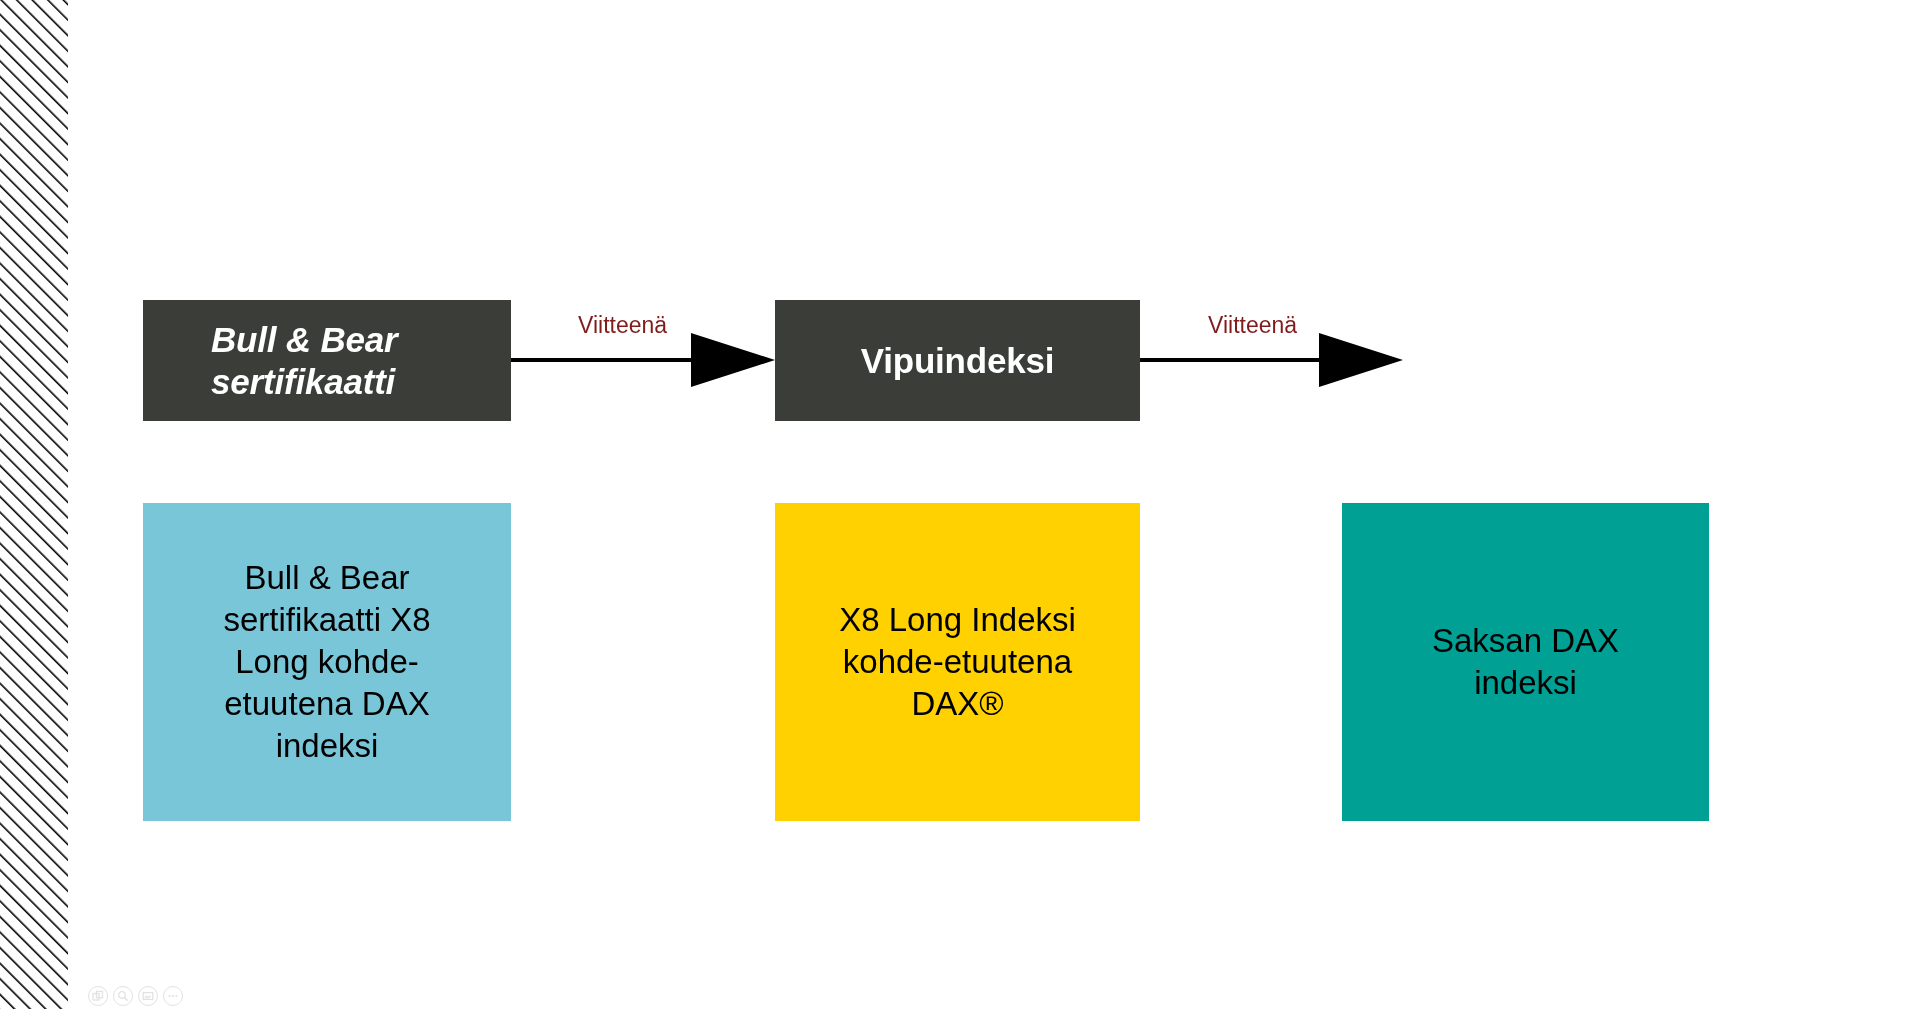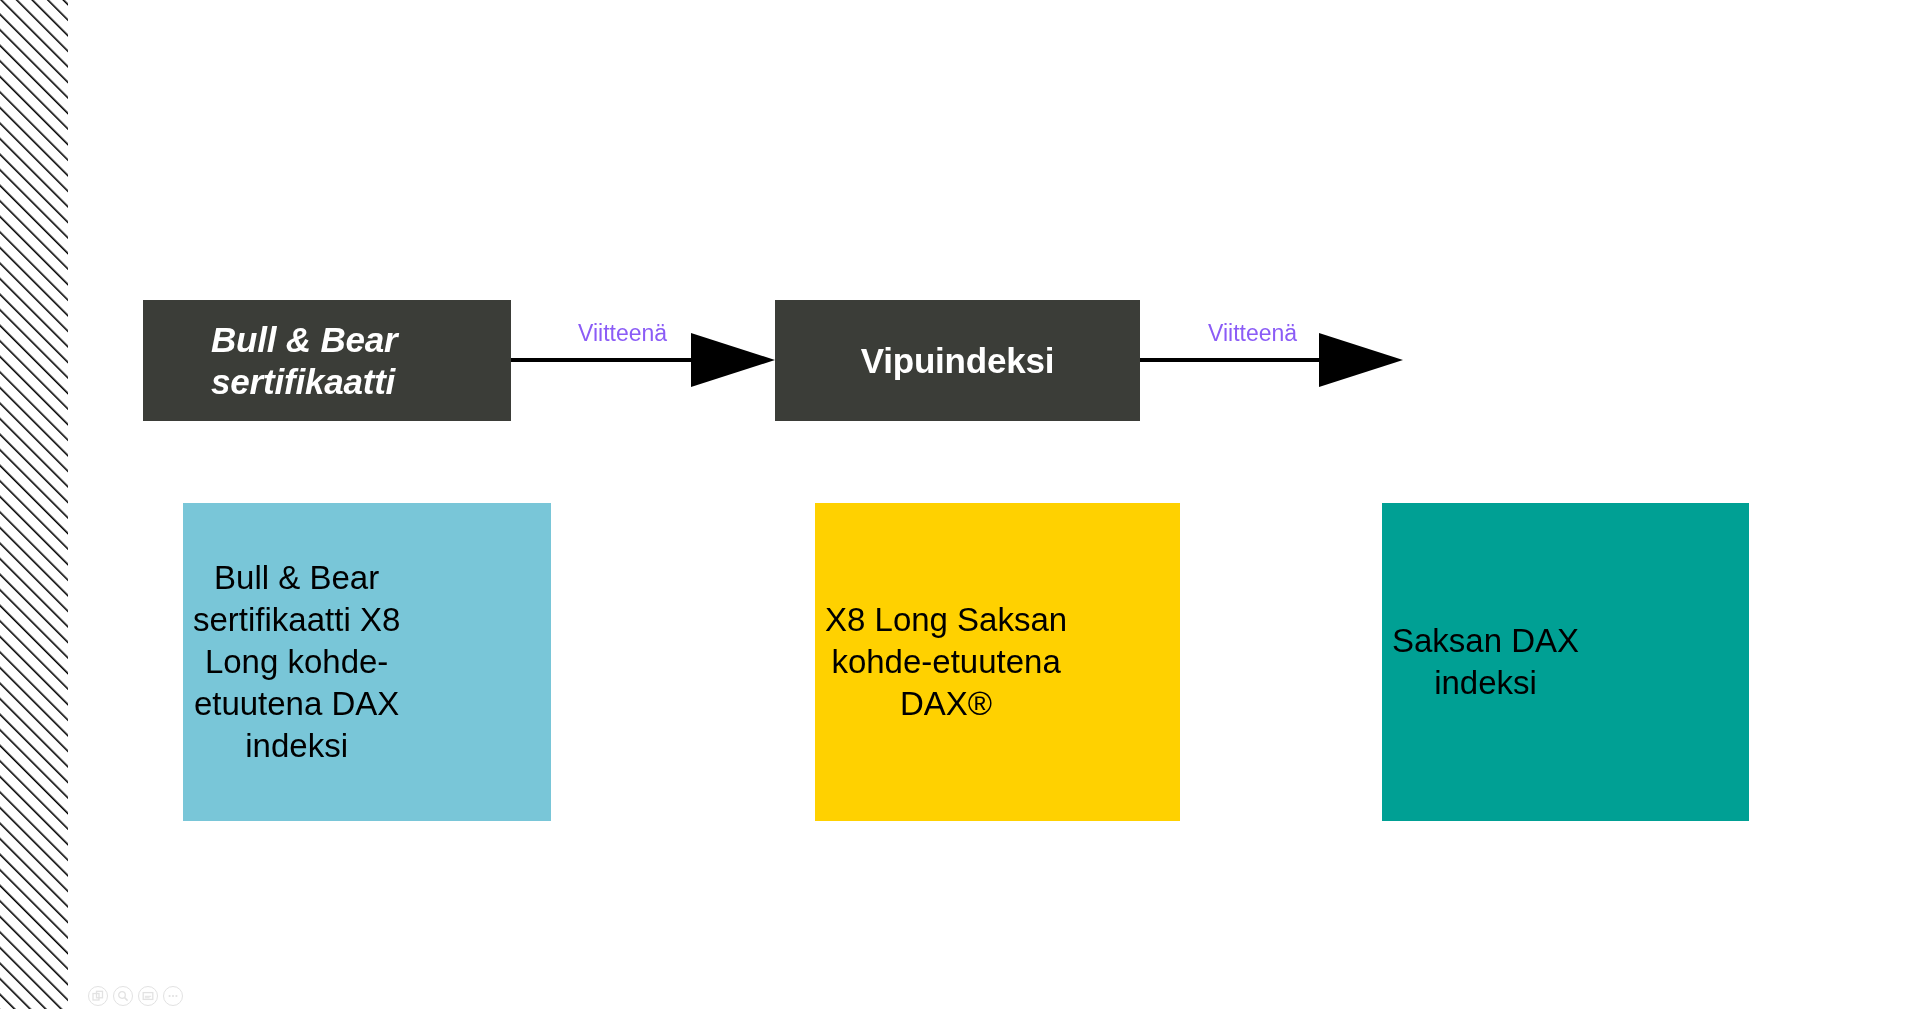--- a/index.html
+++ b/index.html
@@ -51,45 +51,45 @@
   
   .connector {
     position: absolute;
     top: 300px;
     height: 121px;
   }
   #connector-1 { left: 511px; width: 264px; }
   #connector-2 { left: 1140px; width: 263px; }
   .connector-label {
     position: absolute;
-    top: 22px;
+    top: 14px;
     width: 100%;
     text-align: center;
     font-size: 23px;
-    color: #8b5cf6;
+    color: #7f1d1d;
     line-height: 1;
   }
   #connector-1 .connector-label { text-align: left; padding-left: 67px; }
   #connector-2 .connector-label { text-align: left; padding-left: 68px; }
   .connector-svg {
     position: absolute;
     left: 0; top: 0;
     width: 100%; height: 121px;
     display: block;
   }
 
   
   .color-box {
     position: absolute;
     top: 503px;
     height: 318px;
     display: flex;
     align-items: center;
+    justify-content: center;
     padding: 0 10px;
-    margin-left: 40px;
   }
   .color-box .color-label {
     font-size: 33px;
     line-height: 1.27;
     color: #000000;
     text-align: center;
     white-space: pre-line;
   }
   #color-box-1 { left: 143px;  width: 368px; background: #79c6d8; }
   #color-box-2 { left: 775px;  width: 365px; background: #ffd100; }
@@ -156,21 +156,21 @@
 
 
   <div class="color-box" id="color-box-1">
     <div class="color-label">Bull &amp; Bear
 sertifikaatti X8
 Long kohde-
 etuutena DAX
 indeksi</div>
   </div>
   <div class="color-box" id="color-box-2">
-    <div class="color-label">X8 Long Saksan
+    <div class="color-label">X8 Long Indeksi
 kohde-etuutena
 DAX®</div>
   </div>
   <div class="color-box" id="color-box-3">
     <div class="color-label">Saksan DAX
 indeksi</div>
   </div>
 
   <div id="tool-icons">
     <div class="tool-icon">

